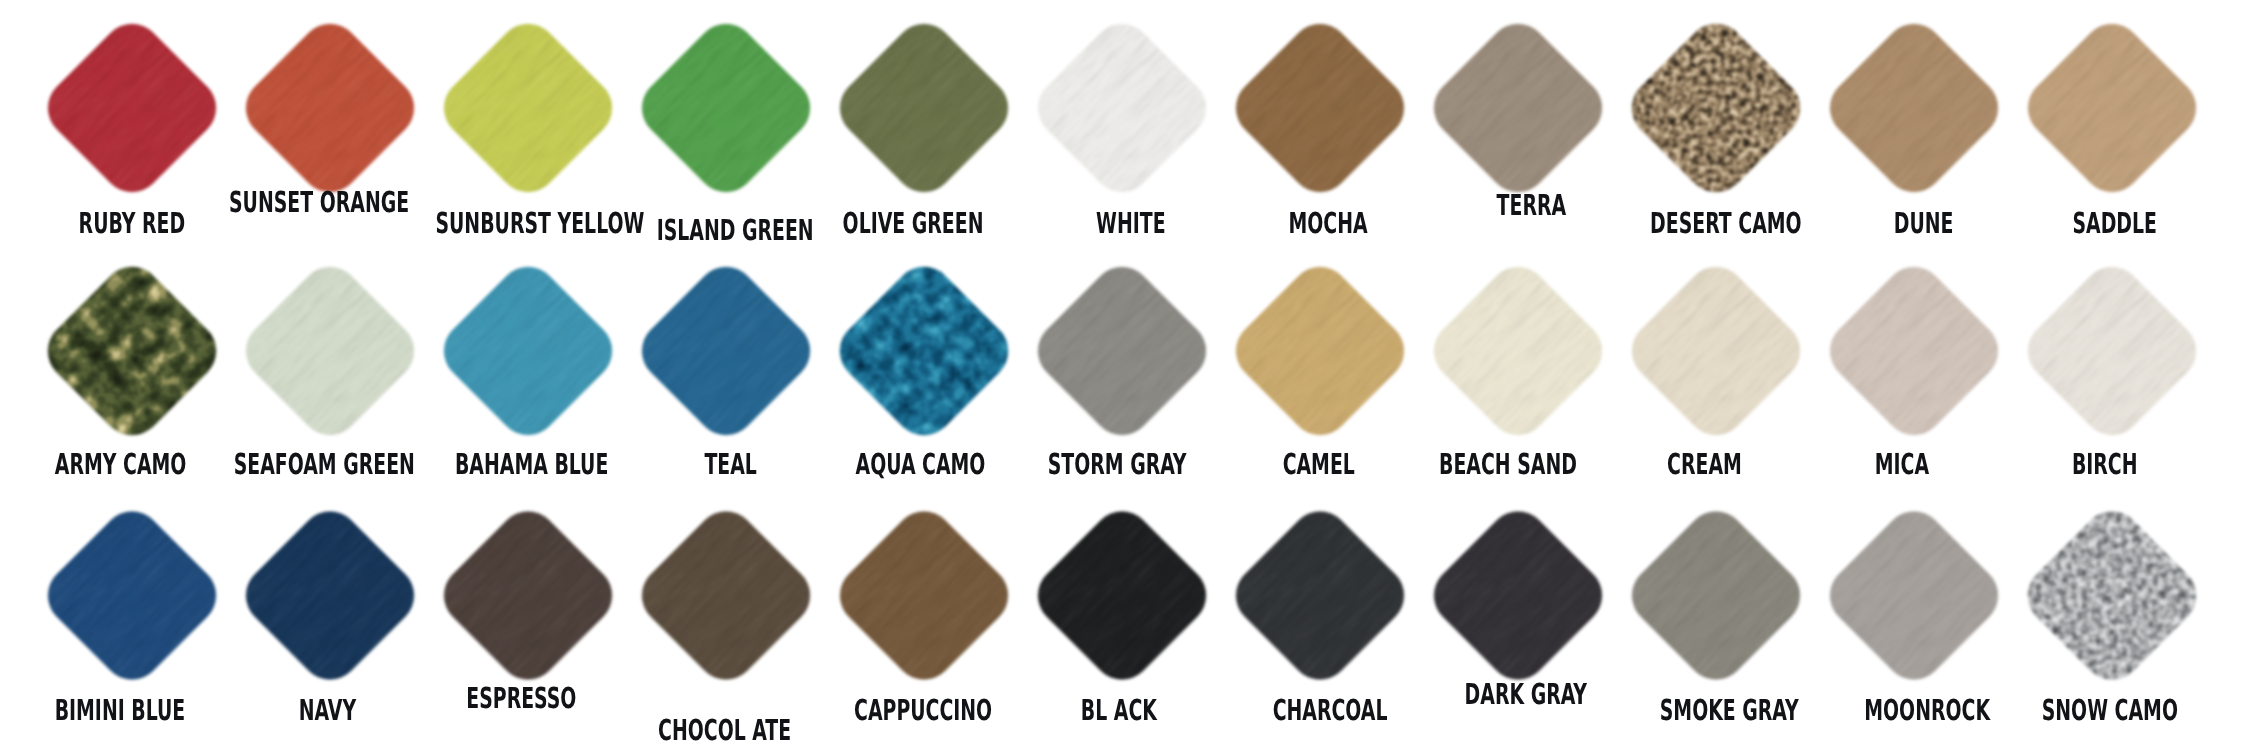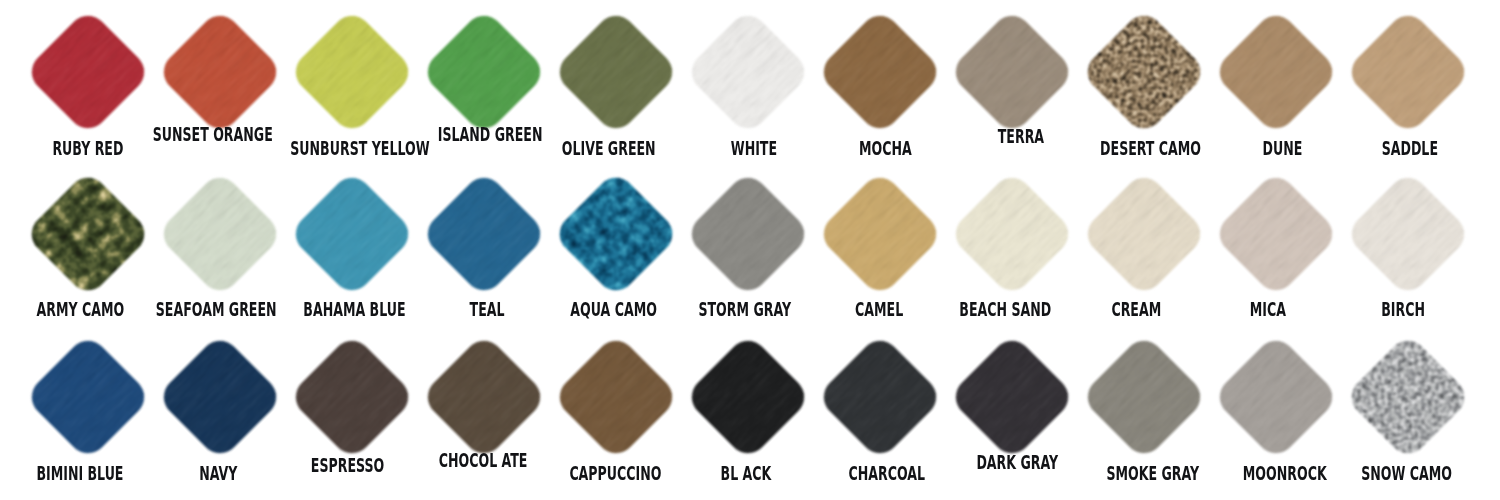--- a/index.html
+++ b/index.html
@@ -128,21 +128,21 @@
       <div class="swatch-tile-wrap">
         <div class="swatch-tile" style="background:#52a04c">
           <svg class="swatch-texture" viewBox="0 0 91 91" preserveAspectRatio="none">
             <rect width="91" height="91" filter="url(#weaveDark)" opacity="0.12"></rect>
             <rect width="91" height="91" filter="url(#weaveLight)" opacity="0.09"></rect>
             <rect width="91" height="91" filter="url(#weaveFineDark)" opacity="0.18"></rect>
             <rect width="91" height="91" filter="url(#weaveFineLight)" opacity="0.15"></rect>
           </svg>
         </div>
       </div>
-      <div class="swatch-label" style="top:53px;left:-194.1px"><i>ISLAND GREEN</i></div>
+      <div class="swatch-label" style="top:72px;left:-194.1px"><i>ISLAND GREEN</i></div>
     </div>
     <div class="swatch-cell" style="left: 616.35px; top: 71.8px;">
       <div class="swatch-tile-wrap">
         <div class="swatch-tile" style="background:#6a724a">
           <svg class="swatch-texture" viewBox="0 0 91 91" preserveAspectRatio="none">
             <rect width="91" height="91" filter="url(#weaveDark)" opacity="0.12"></rect>
             <rect width="91" height="91" filter="url(#weaveLight)" opacity="0.09"></rect>
             <rect width="91" height="91" filter="url(#weaveFineDark)" opacity="0.18"></rect>
             <rect width="91" height="91" filter="url(#weaveFineLight)" opacity="0.15"></rect>
           </svg>
@@ -408,21 +408,21 @@
       <div class="swatch-tile-wrap">
         <div class="swatch-tile" style="background:#5a4c3d">
           <svg class="swatch-texture" viewBox="0 0 91 91" preserveAspectRatio="none">
             <rect width="91" height="91" filter="url(#weaveDark)" opacity="0.12"></rect>
             <rect width="91" height="91" filter="url(#weaveLight)" opacity="0.09"></rect>
             <rect width="91" height="91" filter="url(#weaveFineDark)" opacity="0.18"></rect>
             <rect width="91" height="91" filter="url(#weaveFineLight)" opacity="0.15"></rect>
           </svg>
         </div>
       </div>
-      <div class="swatch-label" style="top:54px;left:-201px"><i>CHOCOL ATE</i></div>
+      <div class="swatch-label" style="top:80px;left:-201px"><i>CHOCOL ATE</i></div>
     </div>
     <div class="swatch-cell" style="left: 616.35px; top: 397px;">
       <div class="swatch-tile-wrap">
         <div class="swatch-tile" style="background:#75593b">
           <svg class="swatch-texture" viewBox="0 0 91 91" preserveAspectRatio="none">
             <rect width="91" height="91" filter="url(#weaveDark)" opacity="0.12"></rect>
             <rect width="91" height="91" filter="url(#weaveLight)" opacity="0.09"></rect>
             <rect width="91" height="91" filter="url(#weaveFineDark)" opacity="0.18"></rect>
             <rect width="91" height="91" filter="url(#weaveFineLight)" opacity="0.15"></rect>
           </svg>

